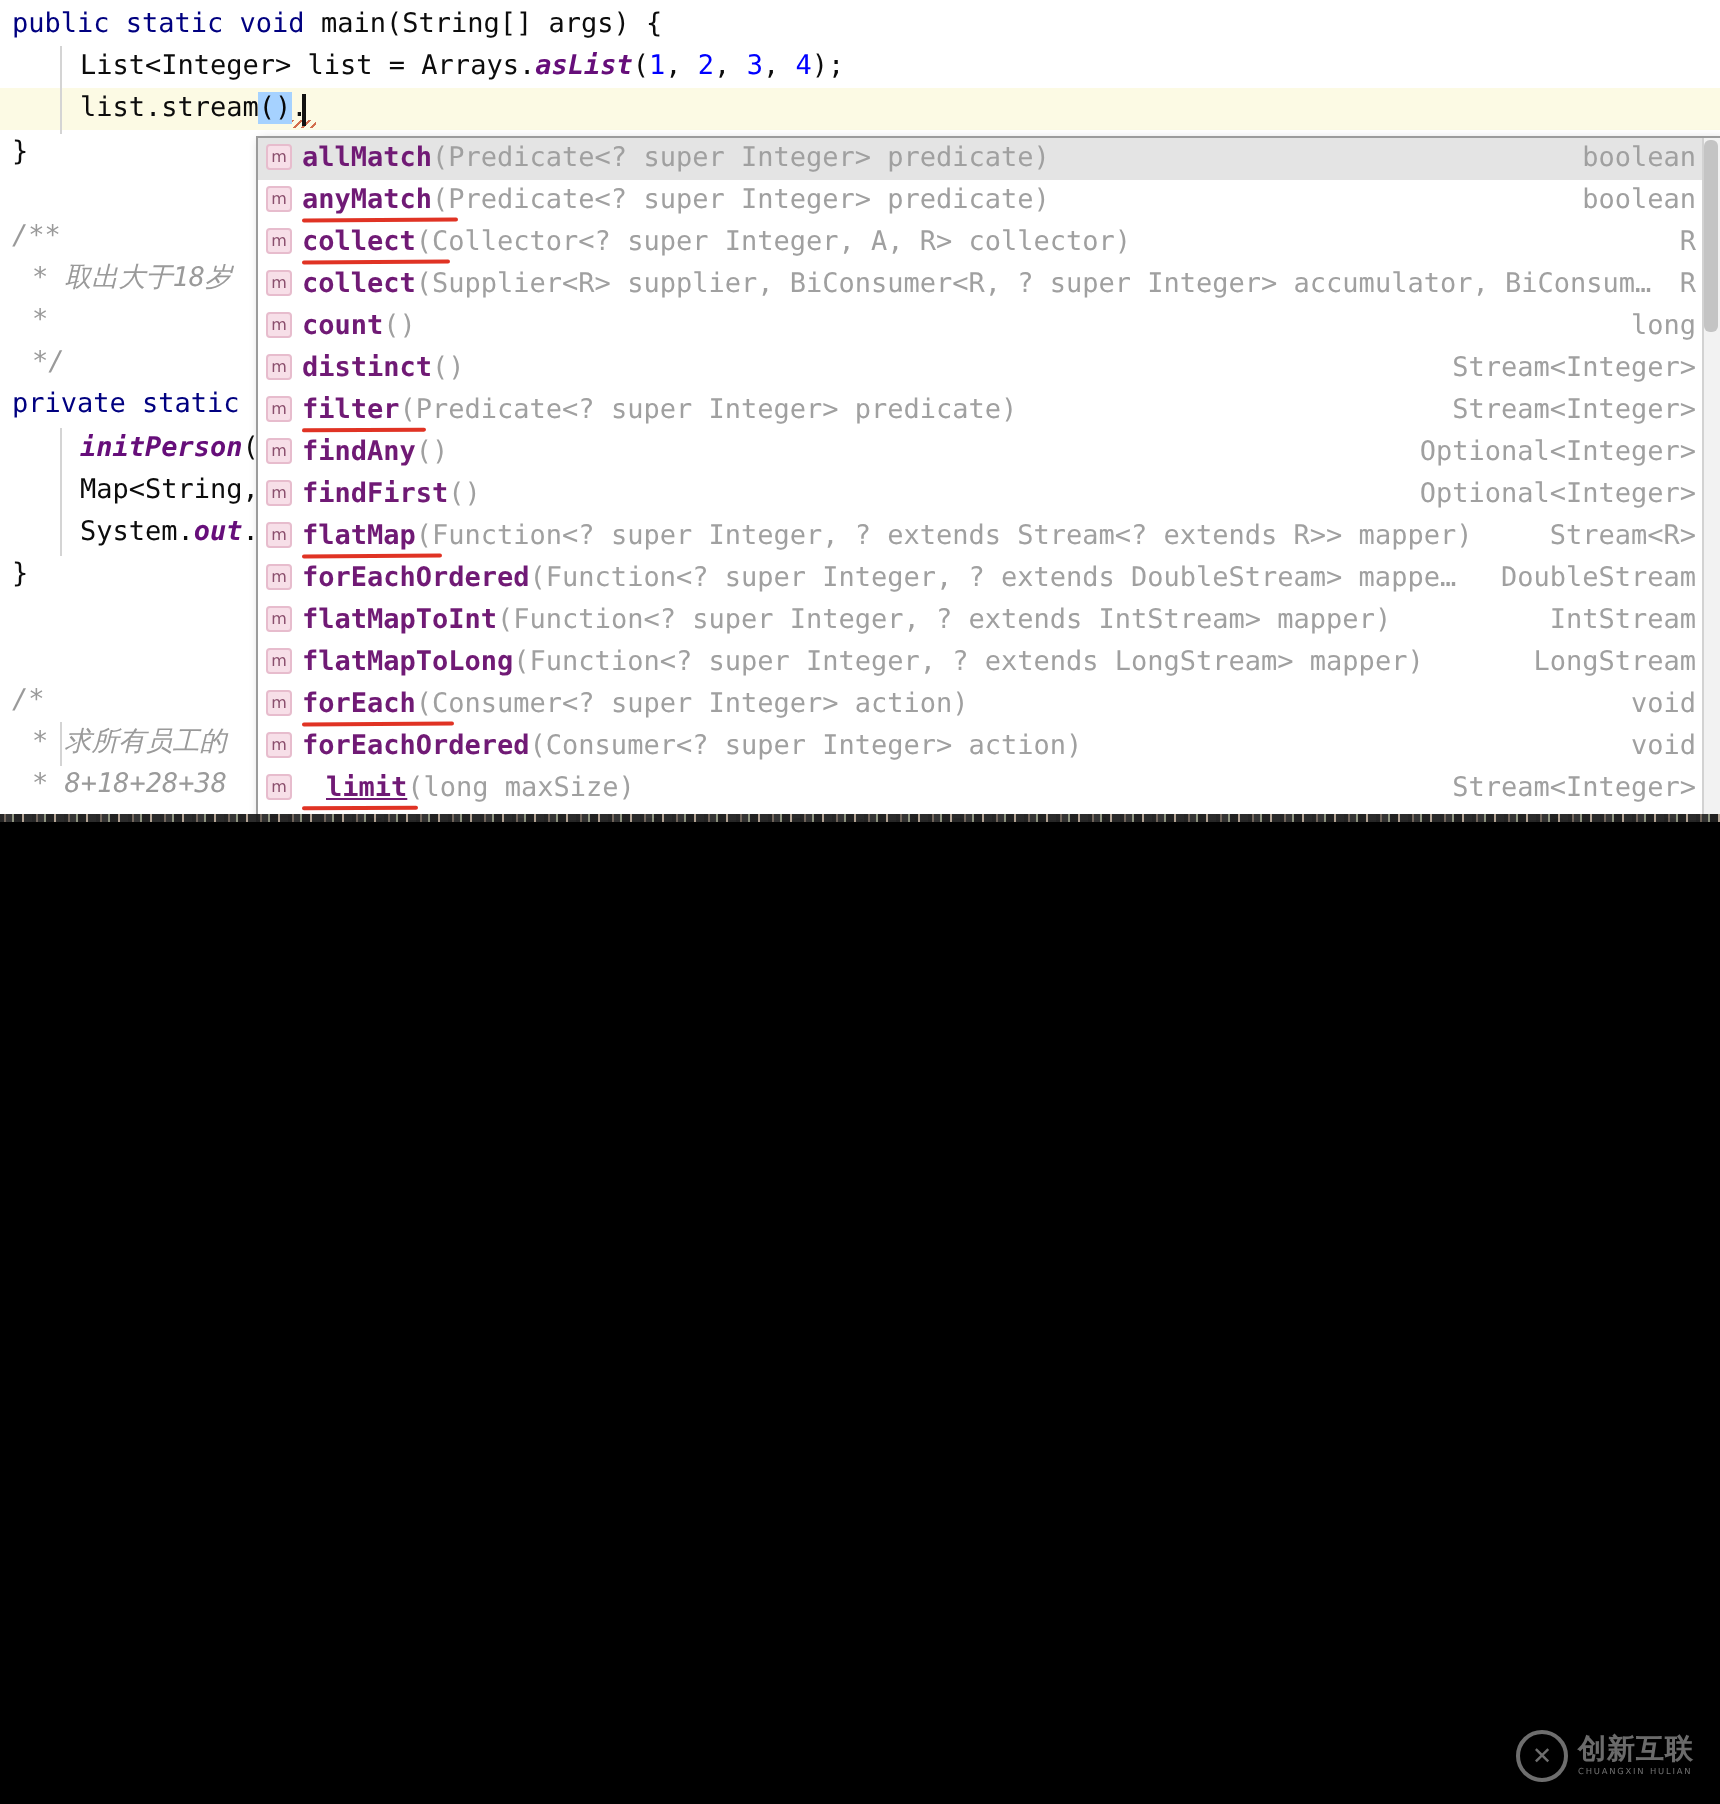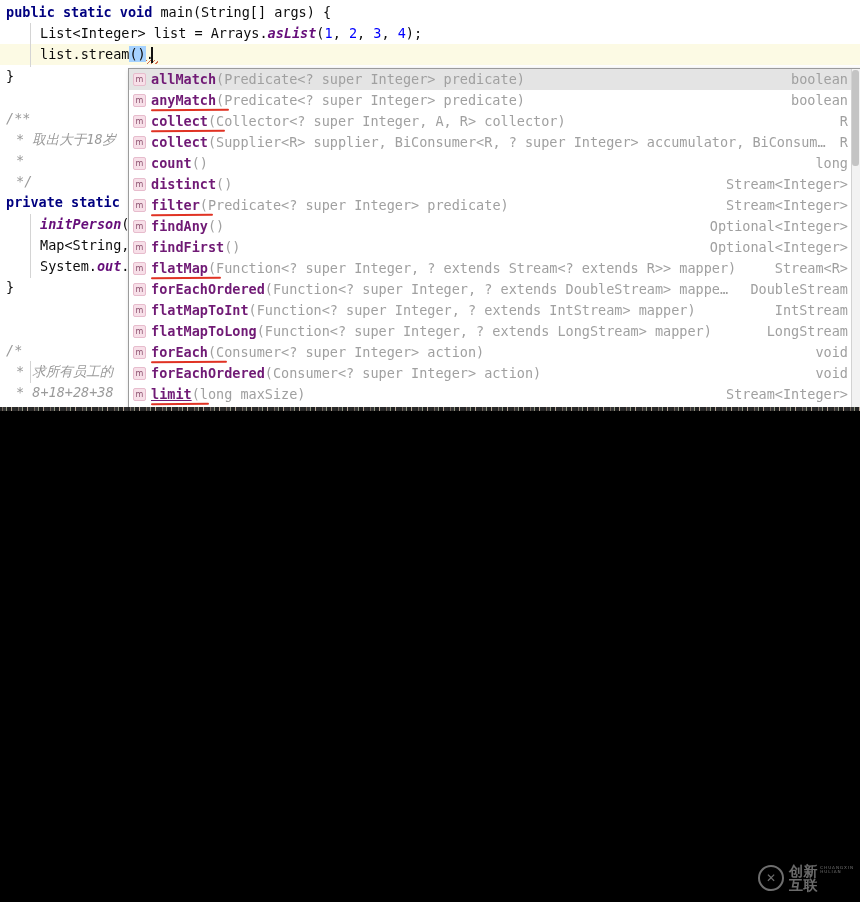--- a/index.html
+++ b/index.html
@@ -22,21 +22,21 @@
     position:absolute;left:0;top:0;width:860px;height:411px;
     font-size:13.5px;line-height:21px;
     white-space:pre;
     color:#080808;
   }
   .code-line{
     position:absolute;left:0;width:860px;height:21px;
     padding-left:6px;box-sizing:border-box;
     display:block;
   }
-  .kw{color:#000080;font-weight:bold;}
+  .kw{color:#000080;font-weight:normal;}
   .num{color:#0000ff;}
   .stat{color:#660e7a;font-style:italic;font-weight:bold;}
   .cmt{color:#9a9a9a;font-style:italic;}
   .cmtb{color:#9a9a9a;font-style:italic;font-weight:normal;}
   .plain{color:#0c0c0c;}
   .sel-paren{background:#a6d2ff;}
   .caret-line{background:#fcfae4;}
   .indent-guide{
     position:absolute;width:1px;background:#d4d4d4;
   }
@@ -80,21 +80,21 @@
     color:#8a4f6d;
     background:#f7dfe8;
     border:1px solid #e7bccd;
     border-radius:2px;
     vertical-align:middle;
     position:relative;top:-1px;
     margin-right:5px;
     box-sizing:border-box;
   }
   .mname{color:#701a75;font-weight:bold;}
-  .mname.u{text-decoration:underline;}
+  .mname.u{text-decoration:underline;margin-left:12px;}
   .msig{color:#a0a0a0;}
   .rtype{
     position:absolute;right:12px;top:0;
     color:#a0a0a0;font-weight:normal;
   }
 
   
   .redline{
     position:absolute;
     height:2.4px;background:#dd2211;
@@ -145,21 +145,21 @@
     opacity:.55;
   }
   #wm-badge{
     width:22px;height:22px;border-radius:50%;
     border:2.4px solid #c9c9c9;
     display:flex;align-items:center;justify-content:center;
     font-family:"DejaVu Sans","Liberation Sans",sans-serif;
     font-size:12px;font-weight:bold;color:#c9c9c9;
     flex:0 0 auto;
   }
-  #wm-text{display:flex;flex-direction:row;justify-content:center;line-height:1;}
+  #wm-text{display:flex;flex-direction:column;justify-content:center;line-height:1;}
   #wm-cn{
     font-family:"DejaVu Sans","Liberation Sans",sans-serif;
     font-size:14px;font-weight:bold;color:#c4c4c4;letter-spacing:.5px;
   }
   #wm-en{
     font-family:"DejaVu Sans","Liberation Sans",sans-serif;
     font-size:4.2px;color:#c9c9c9;letter-spacing:.9px;margin-top:2px;
   }
 </style>
 </head>

